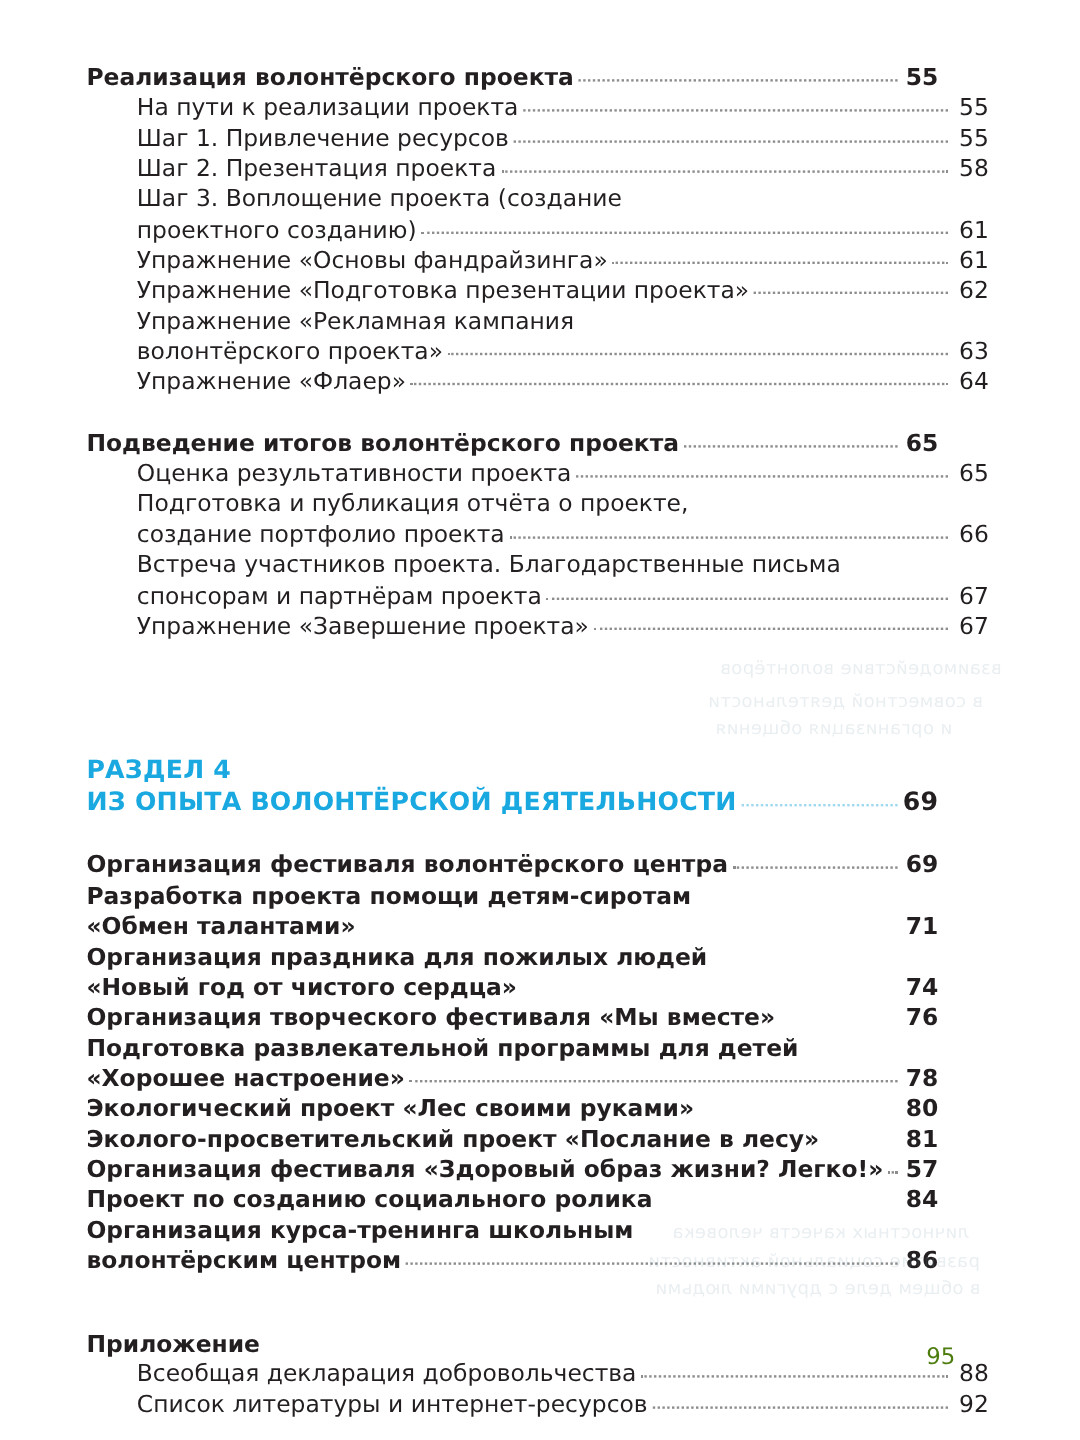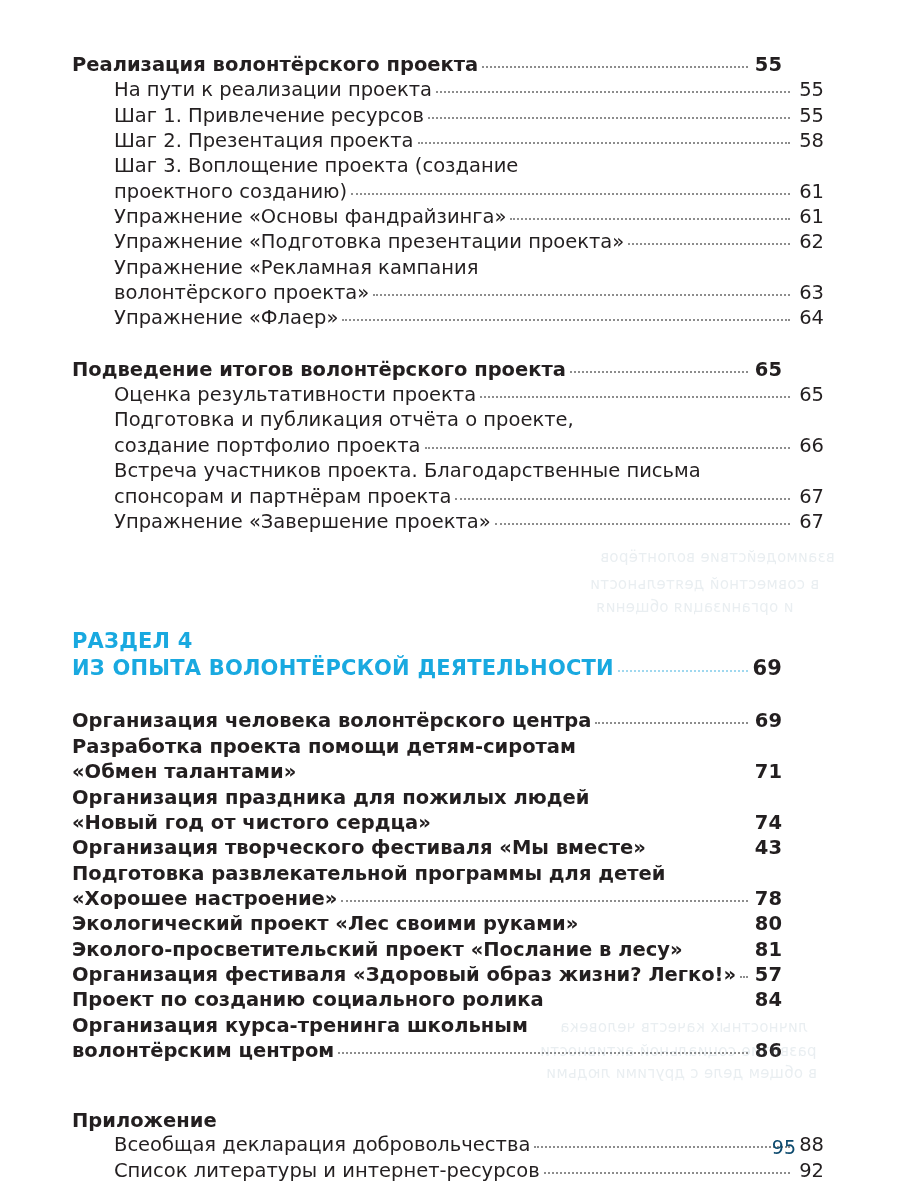--- a/index.html
+++ b/index.html
@@ -94,23 +94,23 @@
   }
 
   .appendix-title {
     font-weight: bold;
     font-size: 19.5px;
   }
 
   .folio {
     position: absolute;
     right: 104px;
-    bottom: 42px;
+    bottom: 58px;
     font-size: 19px;
-    color: #0c4a6e;
+    color: #4d7c0f;
   }
 
   
   .ghost {
     position: absolute;
     color: rgba(120,150,165,0.16);
     font-size: 15px;
     letter-spacing: 0.3px;
     pointer-events: none;
     white-space: nowrap;
@@ -230,21 +230,21 @@
       <span class="txt">ИЗ ОПЫТА ВОЛОНТЁРСКОЙ ДЕЯТЕЛЬНОСТИ</span>
       <span class="dots"></span>
       <span class="pg">69</span>
     </div>
   </div>
 
   <div class="gap-md"></div>
 
   <div>
     <div class="row cont-bold">
-      <span class="txt">Организация человека волонтёрского центра</span>
+      <span class="txt">Организация фестиваля волонтёрского центра</span>
       <span class="dots"></span>
       <span class="pg">69</span>
     </div>
     <div class="row cont-bold">
       <span class="txt">Разработка проекта помощи детям-сиротам</span>
       <span class="dots nodots"></span>
       <span class="pg"></span>
     </div>
     <div class="row cont-bold">
       <span class="txt">«Обмен талантами»</span>
@@ -257,21 +257,21 @@
       <span class="pg"></span>
     </div>
     <div class="row cont-bold">
       <span class="txt">«Новый год от чистого сердца»</span>
       <span class="dots nodots"></span>
       <span class="pg">74</span>
     </div>
     <div class="row cont-bold">
       <span class="txt">Организация творческого фестиваля «Мы вместе»</span>
       <span class="dots nodots"></span>
-      <span class="pg">43</span>
+      <span class="pg">76</span>
     </div>
     <div class="row cont-bold">
       <span class="txt">Подготовка развлекательной программы для детей</span>
       <span class="dots nodots"></span>
       <span class="pg"></span>
     </div>
     <div class="row cont-bold">
       <span class="txt">«Хорошее настроение»</span>
       <span class="dots"></span>
       <span class="pg">78</span>

